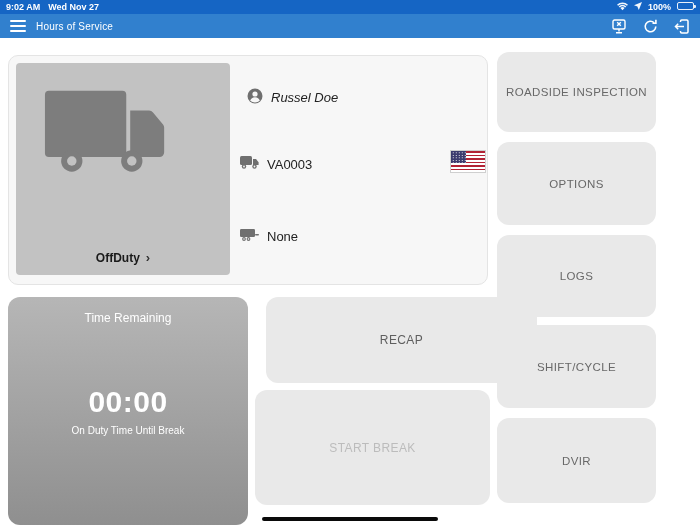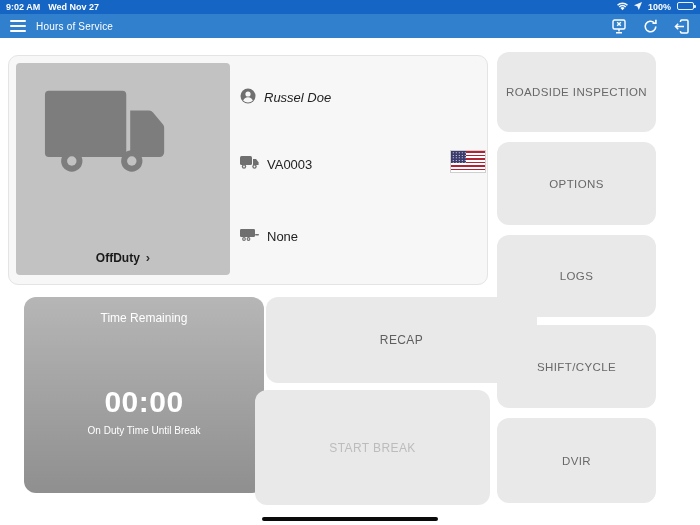--- a/index.html
+++ b/index.html
@@ -46,39 +46,39 @@
   }
   .truck-tile svg { position:absolute; left:24px; top:18px; }
   .tile-status {
     position:absolute; left:0; right:0; bottom:10px; text-align:center;
     font-size:12px; color:#1a1a1a; cursor:pointer;
   }
   .tile-status .chev { margin-left:6px; font-size:13px; color:#333; }
 
   .info-row { position:absolute; display:flex; align-items:center; gap:8px; color:#222; font-size:13px; }
   .info-row svg { flex:0 0 auto; }
-  .row-driver  { left:240px; top:88px;  font-style:italic; }
+  .row-driver  { left:247px; top:88px;  font-style:italic; }
   .row-vehicle { left:240px; top:155px; }
   .row-trailer { left:240px; top:228px; }
 
   
   .flag {
     left:450px; top:150px; width:36px; height:23px;
     border:1px solid #cfcfcf;
     background:repeating-linear-gradient(to bottom,#b22234 0 1.77px,#ffffff 1.77px 3.54px);
   }
   .flag .canton {
     position:absolute; left:0; top:0; width:15px; height:12.4px; background:#3c3b6e;
     background-image:radial-gradient(circle,#fff .6px,transparent .7px);
     background-size:3px 2.5px; background-position:.8px .6px;
   }
 
   
   .time-panel {
-    left:24px; top:297px; width:240px; height:196px; border-radius:12px;
+    left:8px; top:297px; width:240px; height:228px; border-radius:12px;
     background:linear-gradient(to bottom,#b6b6b6,#8f8f8f);
     color:#fff; text-align:center;
   }
   .time-title { position:absolute; top:14px; left:0; right:0; font-size:12px; }
   .time-value { position:absolute; top:88px; left:0; right:0; font-size:30px; font-weight:700; letter-spacing:.5px; }
   .time-sub   { position:absolute; top:128px; left:0; right:0; font-size:10px; }
 
   
   .gbtn {
     background:#e9e9e9; border-radius:12px; display:flex; align-items:center; justify-content:center;

